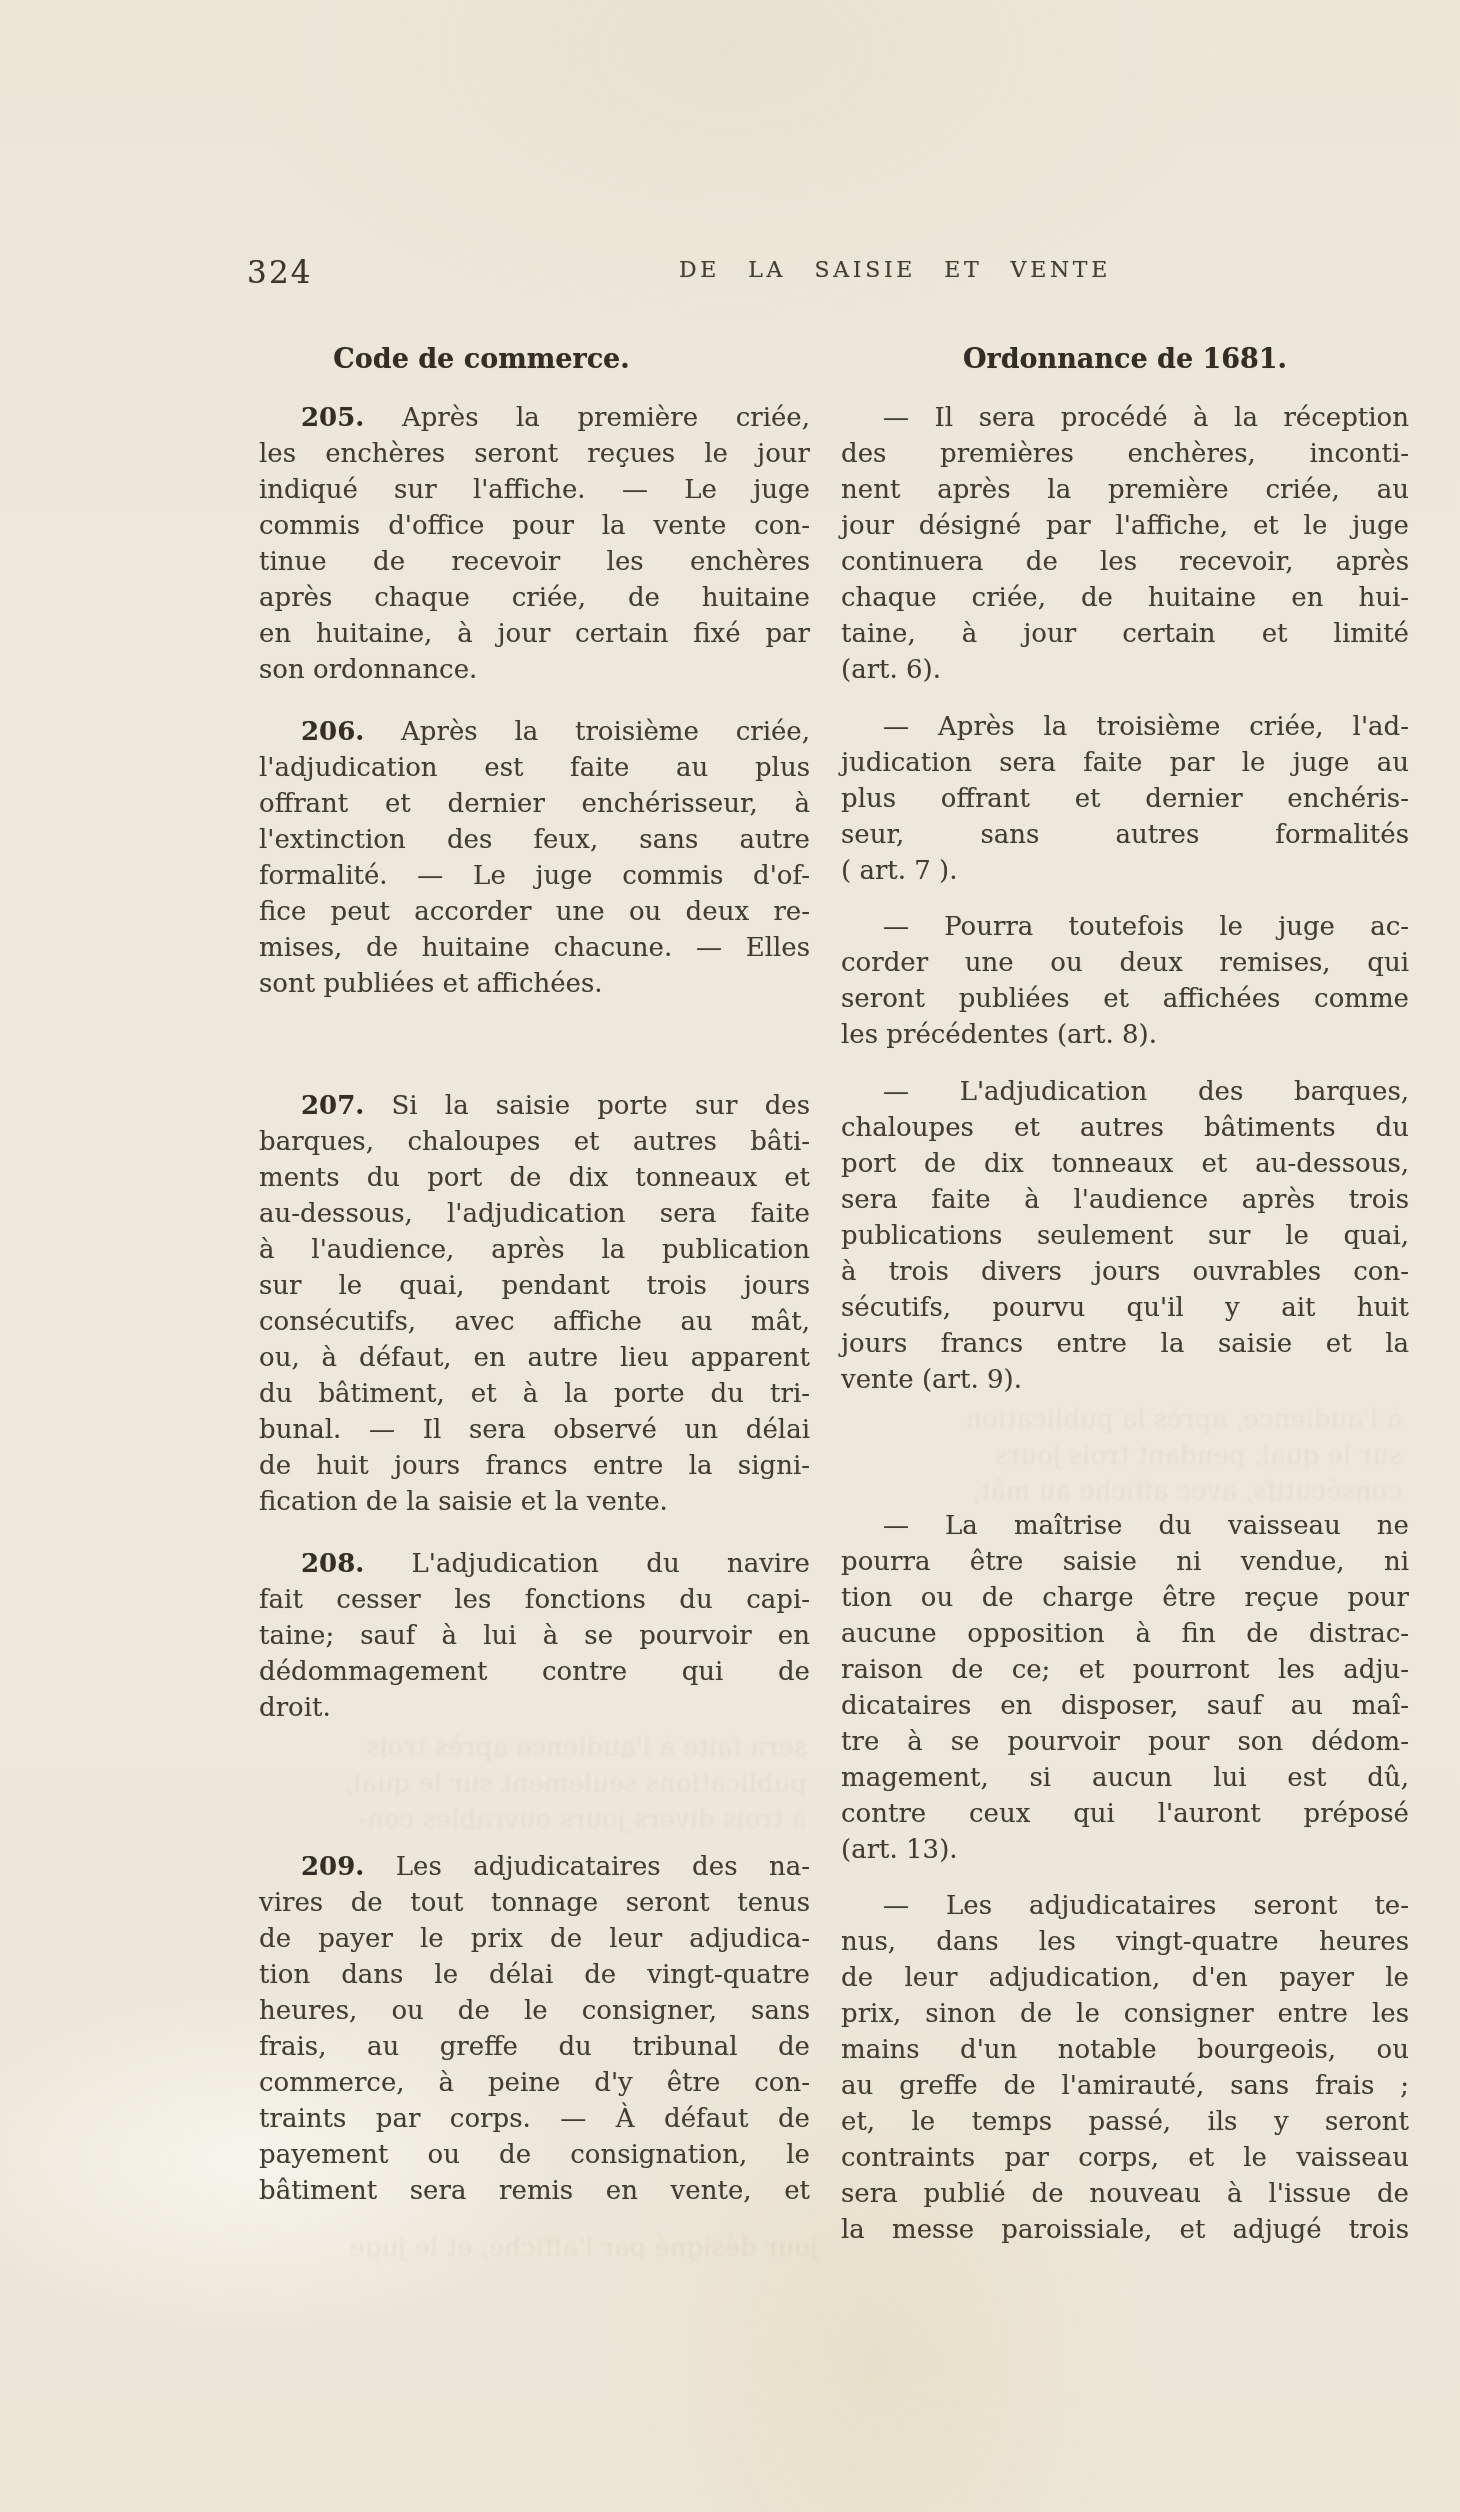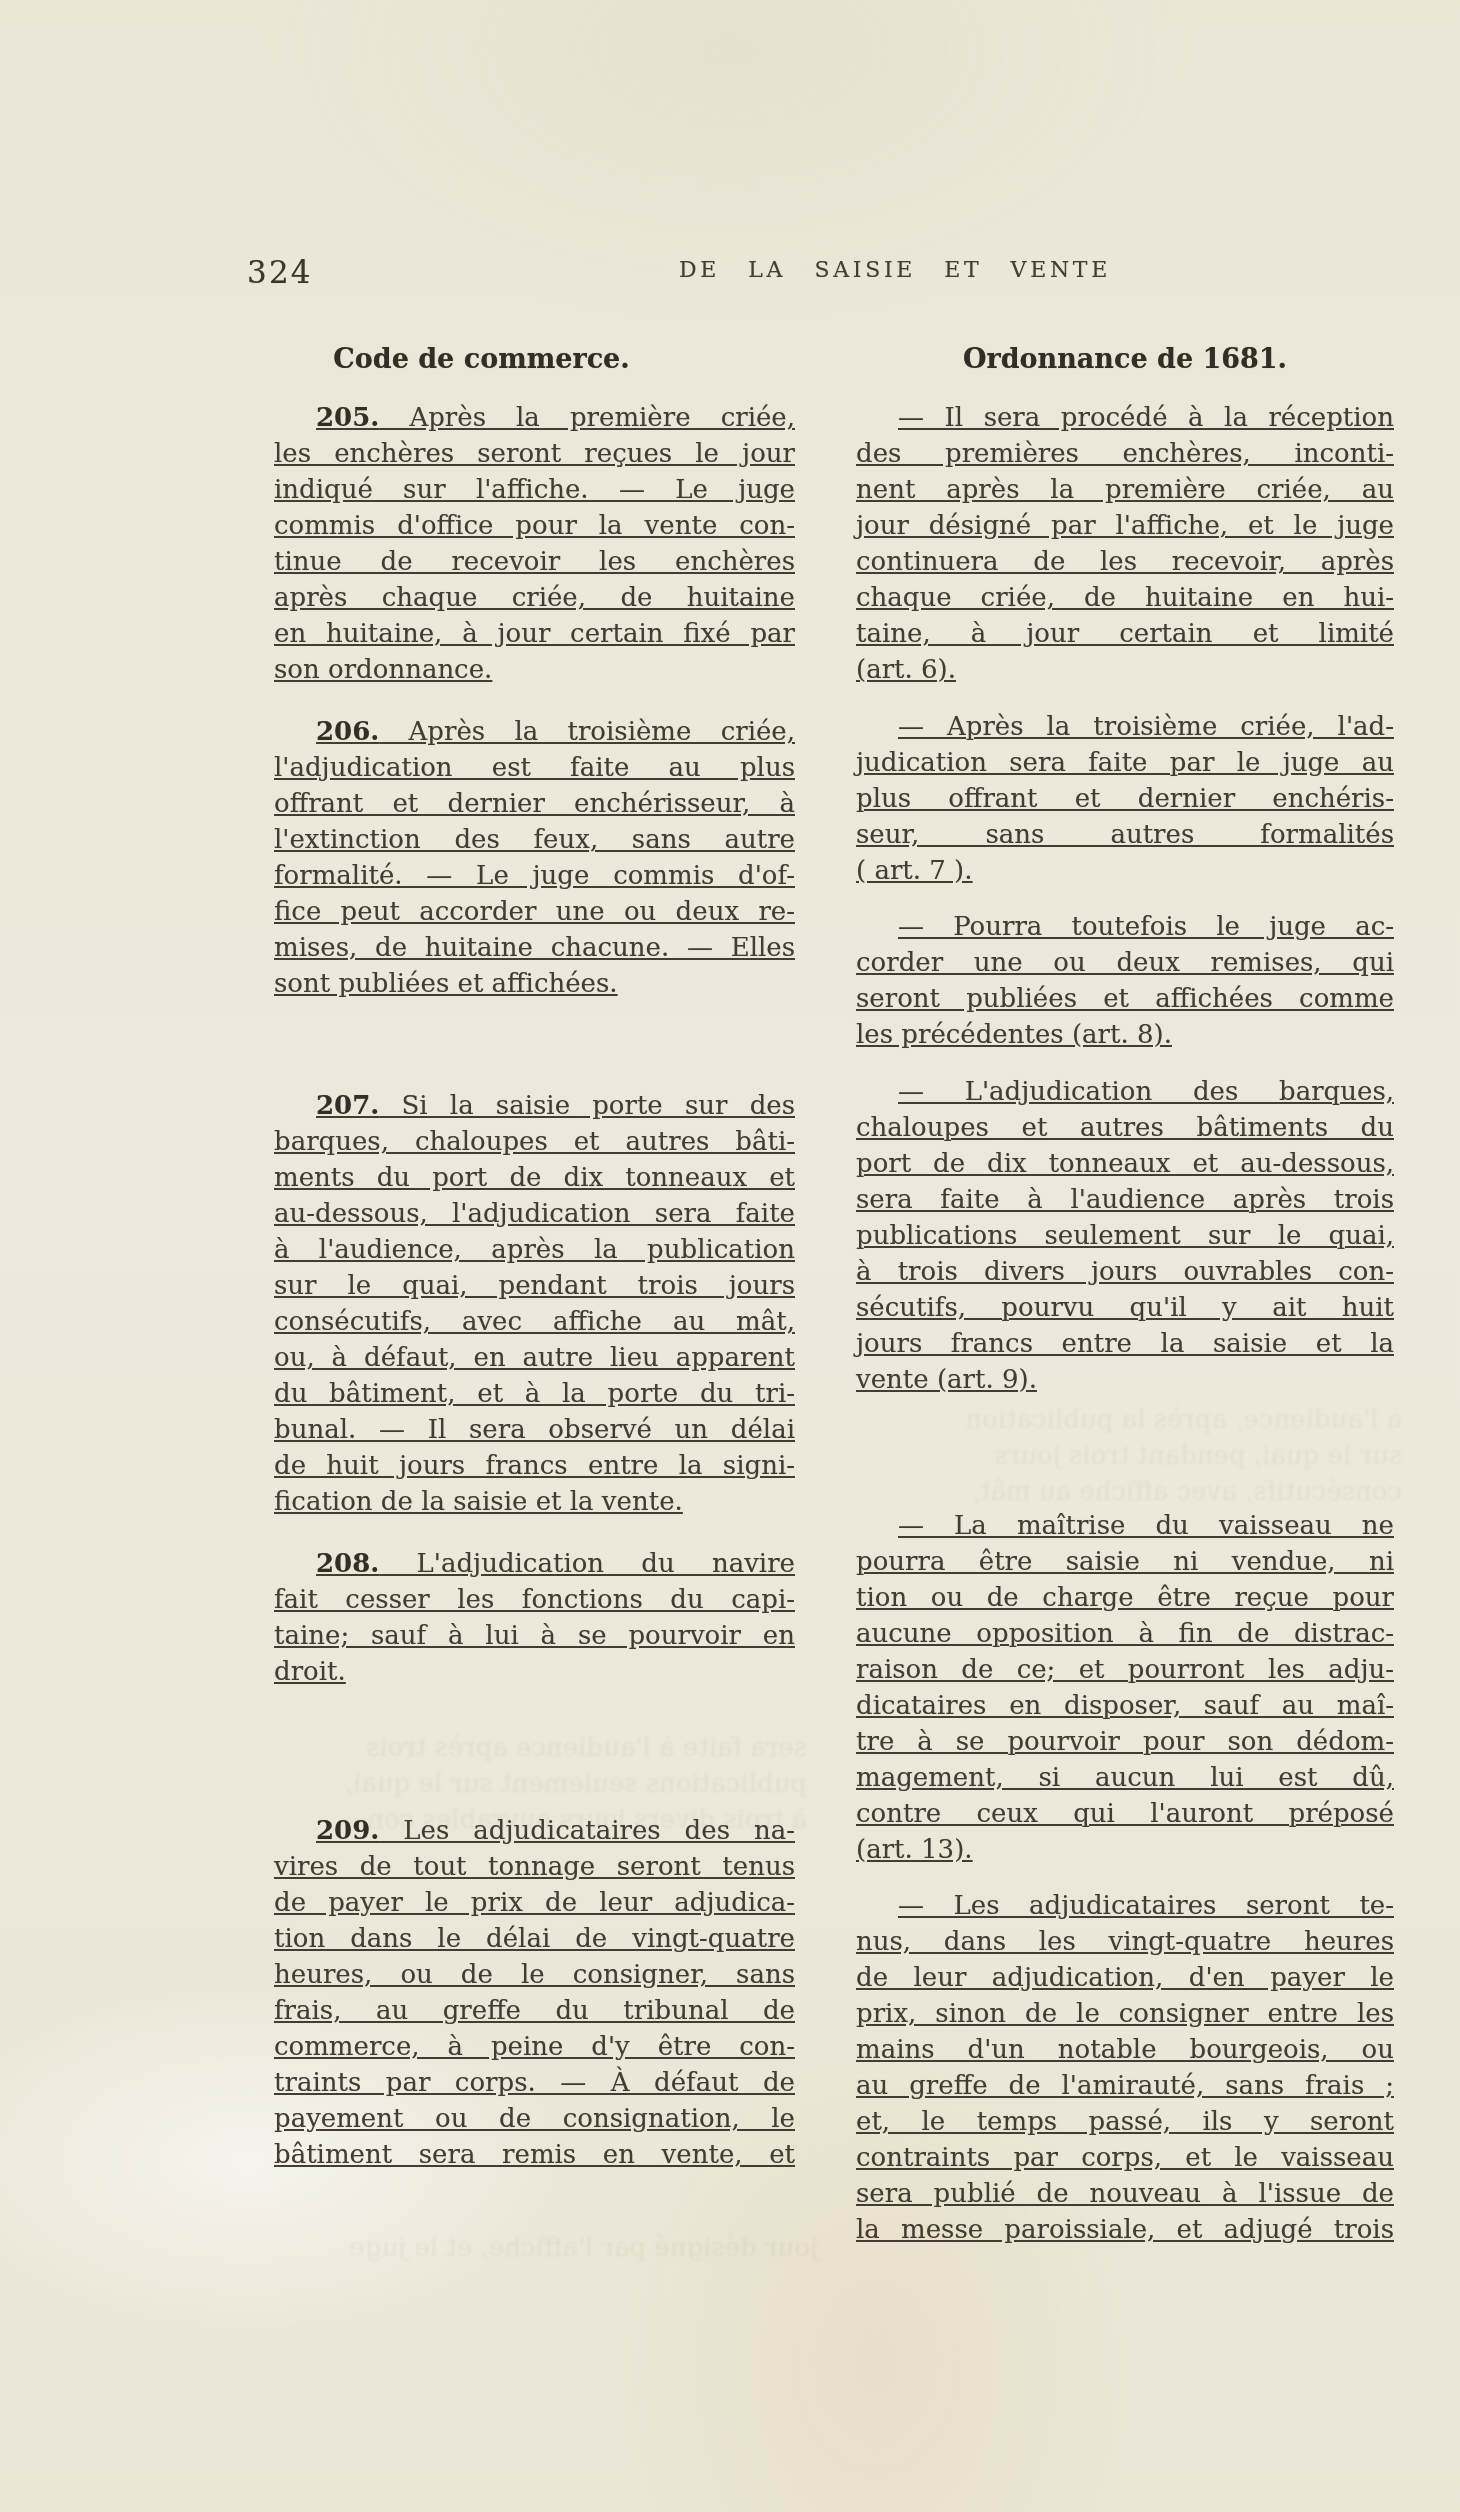--- a/index.html
+++ b/index.html
@@ -36,21 +36,21 @@
   .col-left  { left: 259px;  width: 551px; }
   .col-right { left: 841px; width: 568px; }
 
   .col-heading {
     font-weight: bold; font-size: 27px; text-align: center;
     color: #332d25; margin: 0 0 23.4px 0; line-height: 34px;
     text-shadow: 0 0 0.7px rgba(50,40,30,0.5);
   }
   .col-left .col-heading { transform: translateX(-53px); }
 
-  .para { margin: 15px; text-shadow: 0 0 0.7px rgba(70,60,45,0.35); text-decoration: underline; }
+  .para { margin: 0; text-shadow: 0 0 0.7px rgba(70,60,45,0.35); }
   .para + .para { margin-top: 26px; }
   .col-left  div.para:nth-of-type(3) { margin-top: 86px; }  
   .col-left  div.para:nth-of-type(5) { margin-top: 123px; }  
   .col-right .para + .para { margin-top: 20.4px; }
   .col-right div.para:nth-of-type(5) { margin-top: 110px; }  
 
   .line {
     text-align: justify;
     text-align-last: justify;
     text-justify: inter-word;
@@ -111,20 +111,21 @@
         <div class="line">ou, à défaut, en autre lieu apparent</div>
         <div class="line">du bâtiment, et à la porte du tri-</div>
         <div class="line">bunal. — Il sera observé un délai</div>
         <div class="line">de huit jours francs entre la signi-</div>
         <div class="line last">fication de la saisie et la vente.</div>
       </div>
       <div class="para">
         <div class="line first"><span class="artnum">208.</span> L'adjudication du navire</div>
         <div class="line">fait cesser les fonctions du capi-</div>
         <div class="line">taine; sauf à lui à se pourvoir en</div>
+        <div class="line">dédommagement contre qui de</div>
         <div class="line last">droit.</div>
       </div>
       <div class="para">
         <div class="line first"><span class="artnum">209.</span> Les adjudicataires des na-</div>
         <div class="line">vires de tout tonnage seront tenus</div>
         <div class="line">de payer le prix de leur adjudica-</div>
         <div class="line">tion dans le délai de vingt-quatre</div>
         <div class="line">heures, ou de le consigner, sans</div>
         <div class="line">frais, au greffe du tribunal de</div>
         <div class="line">commerce, à peine d'y être con-</div>

